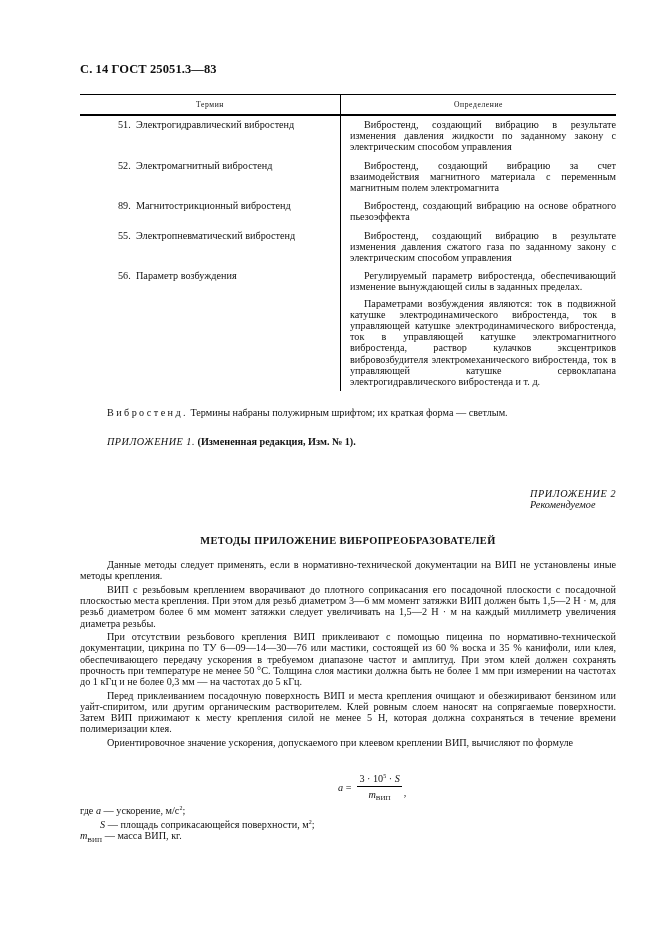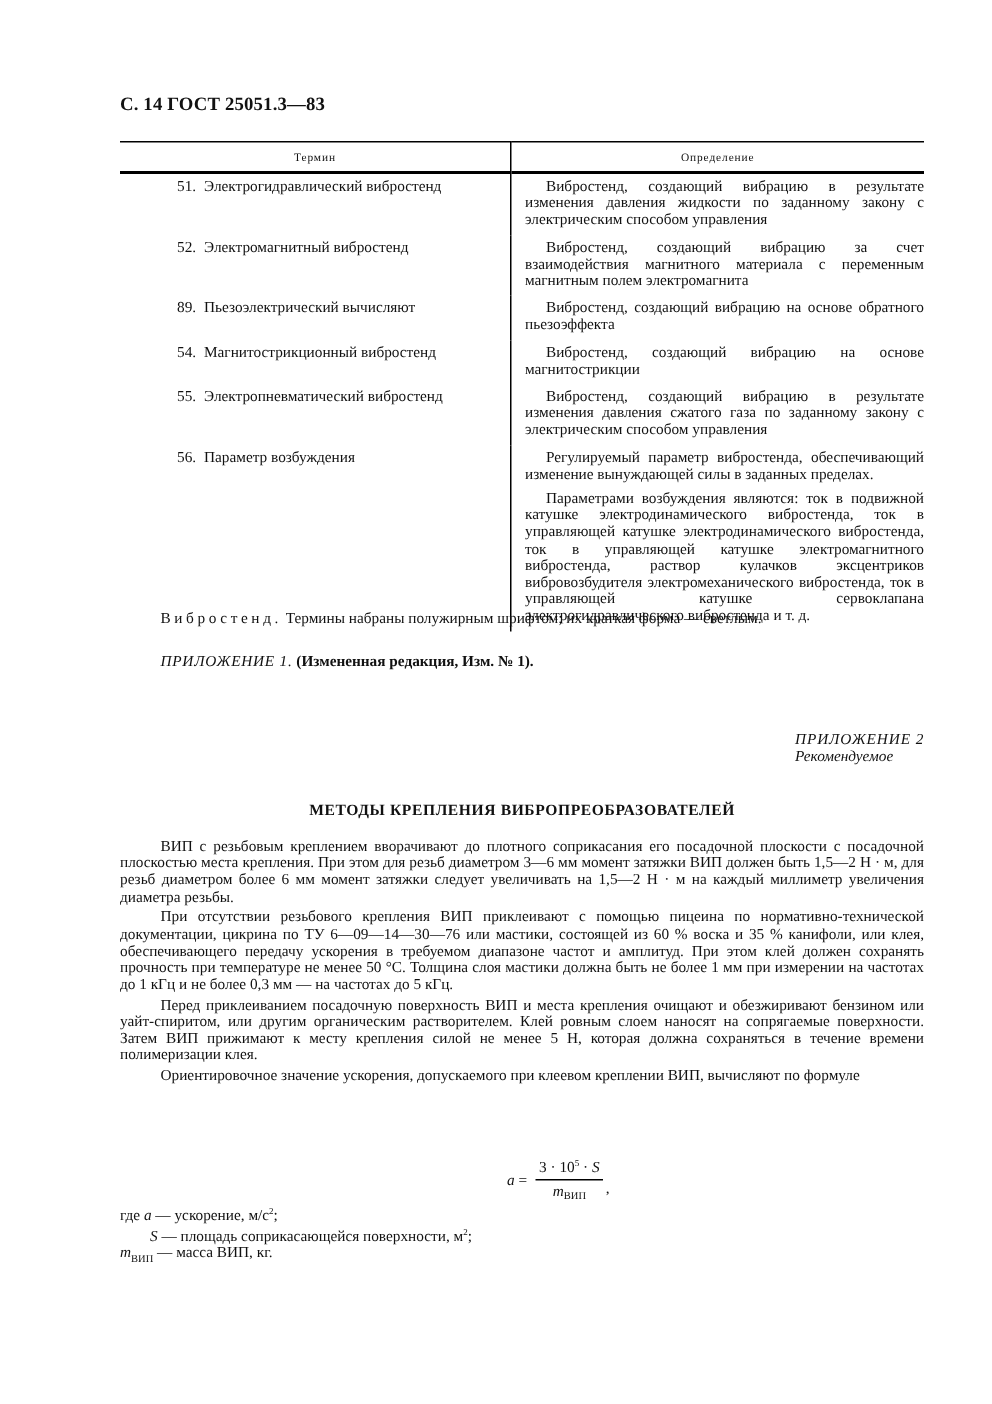--- a/index.html
+++ b/index.html
@@ -92,29 +92,23 @@
           <p>Вибростенд, создающий вибрацию в результате изменения давления жидкости по заданному закону с электрическим способом управления</p>
         </td>
     </tr>
     <tr>
       <td class="term"><span class="num">52.</span><span class="name">Электромагнитный вибростенд</span></td>
       <td class="def">
           <p>Вибростенд, создающий вибрацию за счет взаимодействия магнитного материала с переменным магнитным полем электромагнита</p>
         </td>
     </tr>
     <tr>
-      <td class="term"><span class="num">89.</span><span class="name">Пьезоэлектрический вычисляют</span></td>
+      <td class="term"><span class="num">89.</span><span class="name">Магнитострикционный вибростенд</span></td>
       <td class="def">
           <p>Вибростенд, создающий вибрацию на основе обратного пьезоэффекта</p>
-        </td>
-    </tr>
-    <tr>
-      <td class="term"><span class="num">54.</span><span class="name">Магнитострикционный вибростенд</span></td>
-      <td class="def">
-          <p>Вибростенд, создающий вибрацию на основе магнитострикции</p>
         </td>
     </tr>
     <tr>
       <td class="term"><span class="num">55.</span><span class="name">Электропневматический вибростенд</span></td>
       <td class="def">
           <p>Вибростенд, создающий вибрацию в результате изменения давления сжатого газа по заданному закону с электрическим способом управления</p>
         </td>
     </tr>
     <tr>
       <td class="term"><span class="num">56.</span><span class="name">Параметр возбуждения</span></td>
@@ -134,23 +128,24 @@
 <div class="appendix-ref">
   <span class="it">ПРИЛОЖЕНИЕ 1.</span>
   <span class="b">(Измененная редакция, Изм. № 1).</span>
 </div>
 
 <div class="appendix-label">
   <div class="l1">ПРИЛОЖЕНИЕ 2</div>
   <div>Рекомендуемое</div>
 </div>
 
-<div class="section-title">МЕТОДЫ КРЕПЛЕНИЯ ВИБРОПРЕОБРАЗОВАТЕЛЕЙ</div>
+<div class="section-title">МЕТОДЫ ПРИЛОЖЕНИЕ ВИБРОПРЕОБРАЗОВАТЕЛЕЙ</div>
 
 <div class="body-text">
+  <p>Данные методы следует применять, если в нормативно-технической документации на ВИП не установлены иные методы крепления.</p>
   <p>ВИП с резьбовым креплением вворачивают до плотного соприкасания его посадочной плоскости с посадочной плоскостью места крепления. При этом для резьб диаметром 3—6 мм момент затяжки ВИП должен быть 1,5—2 Н · м, для резьб диаметром более 6 мм момент затяжки следует увеличивать на 1,5—2 Н · м на каждый миллиметр увеличения диаметра резьбы.</p>
   <p>При отсутствии резьбового крепления ВИП приклеивают с помощью пицеина по нормативно-технической документации, цикрина по ТУ 6—09—14—30—76 или мастики, состоящей из 60 % воска и 35 % канифоли, или клея, обеспечивающего передачу ускорения в требуемом диапазоне частот и амплитуд. При этом клей должен сохранять прочность при температуре не менее 50 °С. Толщина слоя мастики должна быть не более 1 мм при измерении на частотах до 1 кГц и не более 0,3 мм — на частотах до 5 кГц.</p>
   <p>Перед приклеиванием посадочную поверхность ВИП и места крепления очищают и обезжиривают бензином или уайт-спиритом, или другим органическим растворителем. Клей ровным слоем наносят на сопрягаемые поверхности. Затем ВИП прижимают к месту крепления силой не менее 5 Н, которая должна сохраняться в течение времени полимеризации клея.</p>
   <p>Ориентировочное значение ускорения, допускаемого при клеевом креплении ВИП, вычисляют по формуле</p>
 </div>
 
 <div class="formula">
   <span class="lhs"><span>a</span> <span style="font-style:normal">=</span></span>
   <span class="frac">
     <span class="numer"><span>3 · 10</span><sup>5</sup><span> · </span><i>S</i></span>

